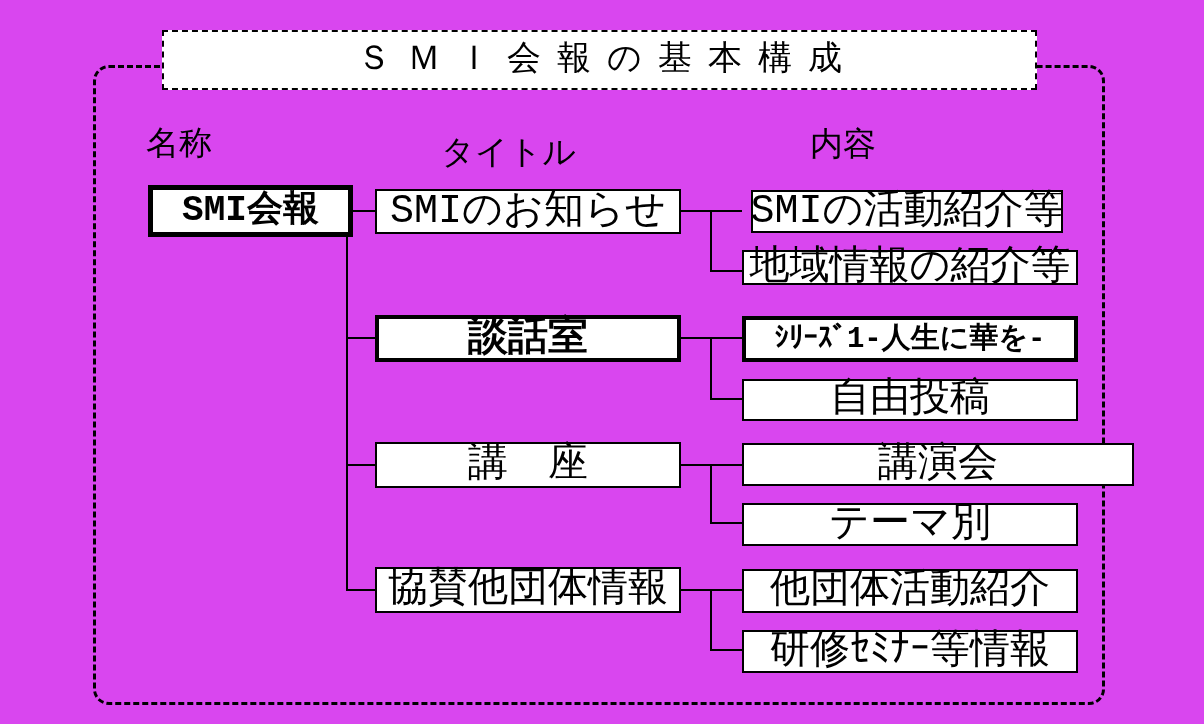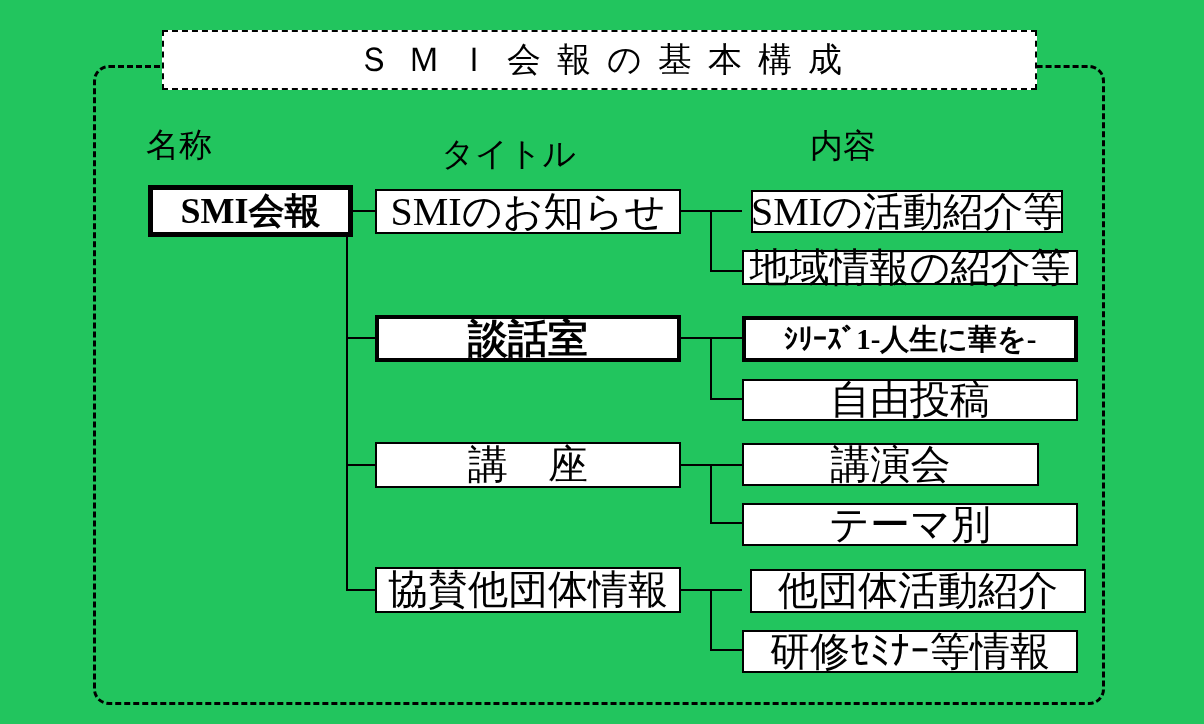--- a/index.html
+++ b/index.html
@@ -1,20 +1,20 @@
 <!DOCTYPE html>
 <html><head>
 <meta charset="utf-8">
 <style>
   html,body{margin:0;padding:0;background:#ffffff;}
   #stage{
     position:relative;
     width:1204px;height:724px;
-    background:#22c55e;
-    font-family:Liberation Serif, serif;
+    background:#d946ef;
+    font-family:Liberation Mono, monospace;
     color:#000000;
     overflow:hidden;
   }
   
   .outer-frame{
     position:absolute;left:93px;top:65px;width:1012px;height:640px;
     border:3px dashed #000;border-radius:16px;
     box-sizing:border-box;
   }
   
@@ -63,24 +63,24 @@
   <div class="box thick" style="left:375px;top:315px;width:306px;height:47px;">談話室</div>
   <div class="box" style="left:375px;top:442px;width:306px;height:46px;">講　座</div>
   <div class="box" style="left:375px;top:567px;width:306px;height:46px;">協賛他団体情報</div>
 
   <div class="box" style="left:751px;top:190px;width:312px;height:43px;">SMIの活動紹介等</div>
   <div class="box" style="left:742px;top:250px;width:336px;height:35px;">地域情報の紹介等</div>
 
   <div class="box thick" style="left:742px;top:316px;width:336px;height:46px;font-size:29px;">ｼﾘｰｽﾞ1-人生に華を-</div>
   <div class="box" style="left:742px;top:379px;width:336px;height:42px;">自由投稿</div>
 
-  <div class="box" style="left:742px;top:443px;width:297px;height:43px;">講演会</div>
+  <div class="box" style="left:742px;top:443px;width:392px;height:43px;">講演会</div>
   <div class="box" style="left:742px;top:503px;width:336px;height:43px;">テーマ別</div>
 
-  <div class="box" style="left:742px;top:569px;width:336px;height:44px;margin-left:8px;">他団体活動紹介</div>
+  <div class="box" style="left:742px;top:569px;width:336px;height:44px;">他団体活動紹介</div>
   <div class="box" style="left:742px;top:630px;width:336px;height:43px;">研修ｾﾐﾅｰ等情報</div>
 
   <div class="line" style="left:318px;top:210px;width:30px;height:2px;"></div>
   <div class="line" style="left:346px;top:210px;width:2px;height:381px;"></div>
 
   <div class="line" style="left:346px;top:210px;width:29px;height:2px;"></div>
   <div class="line" style="left:346px;top:337px;width:29px;height:2px;"></div>
   <div class="line" style="left:346px;top:464px;width:29px;height:2px;"></div>
   <div class="line" style="left:346px;top:589px;width:29px;height:2px;"></div>
 

